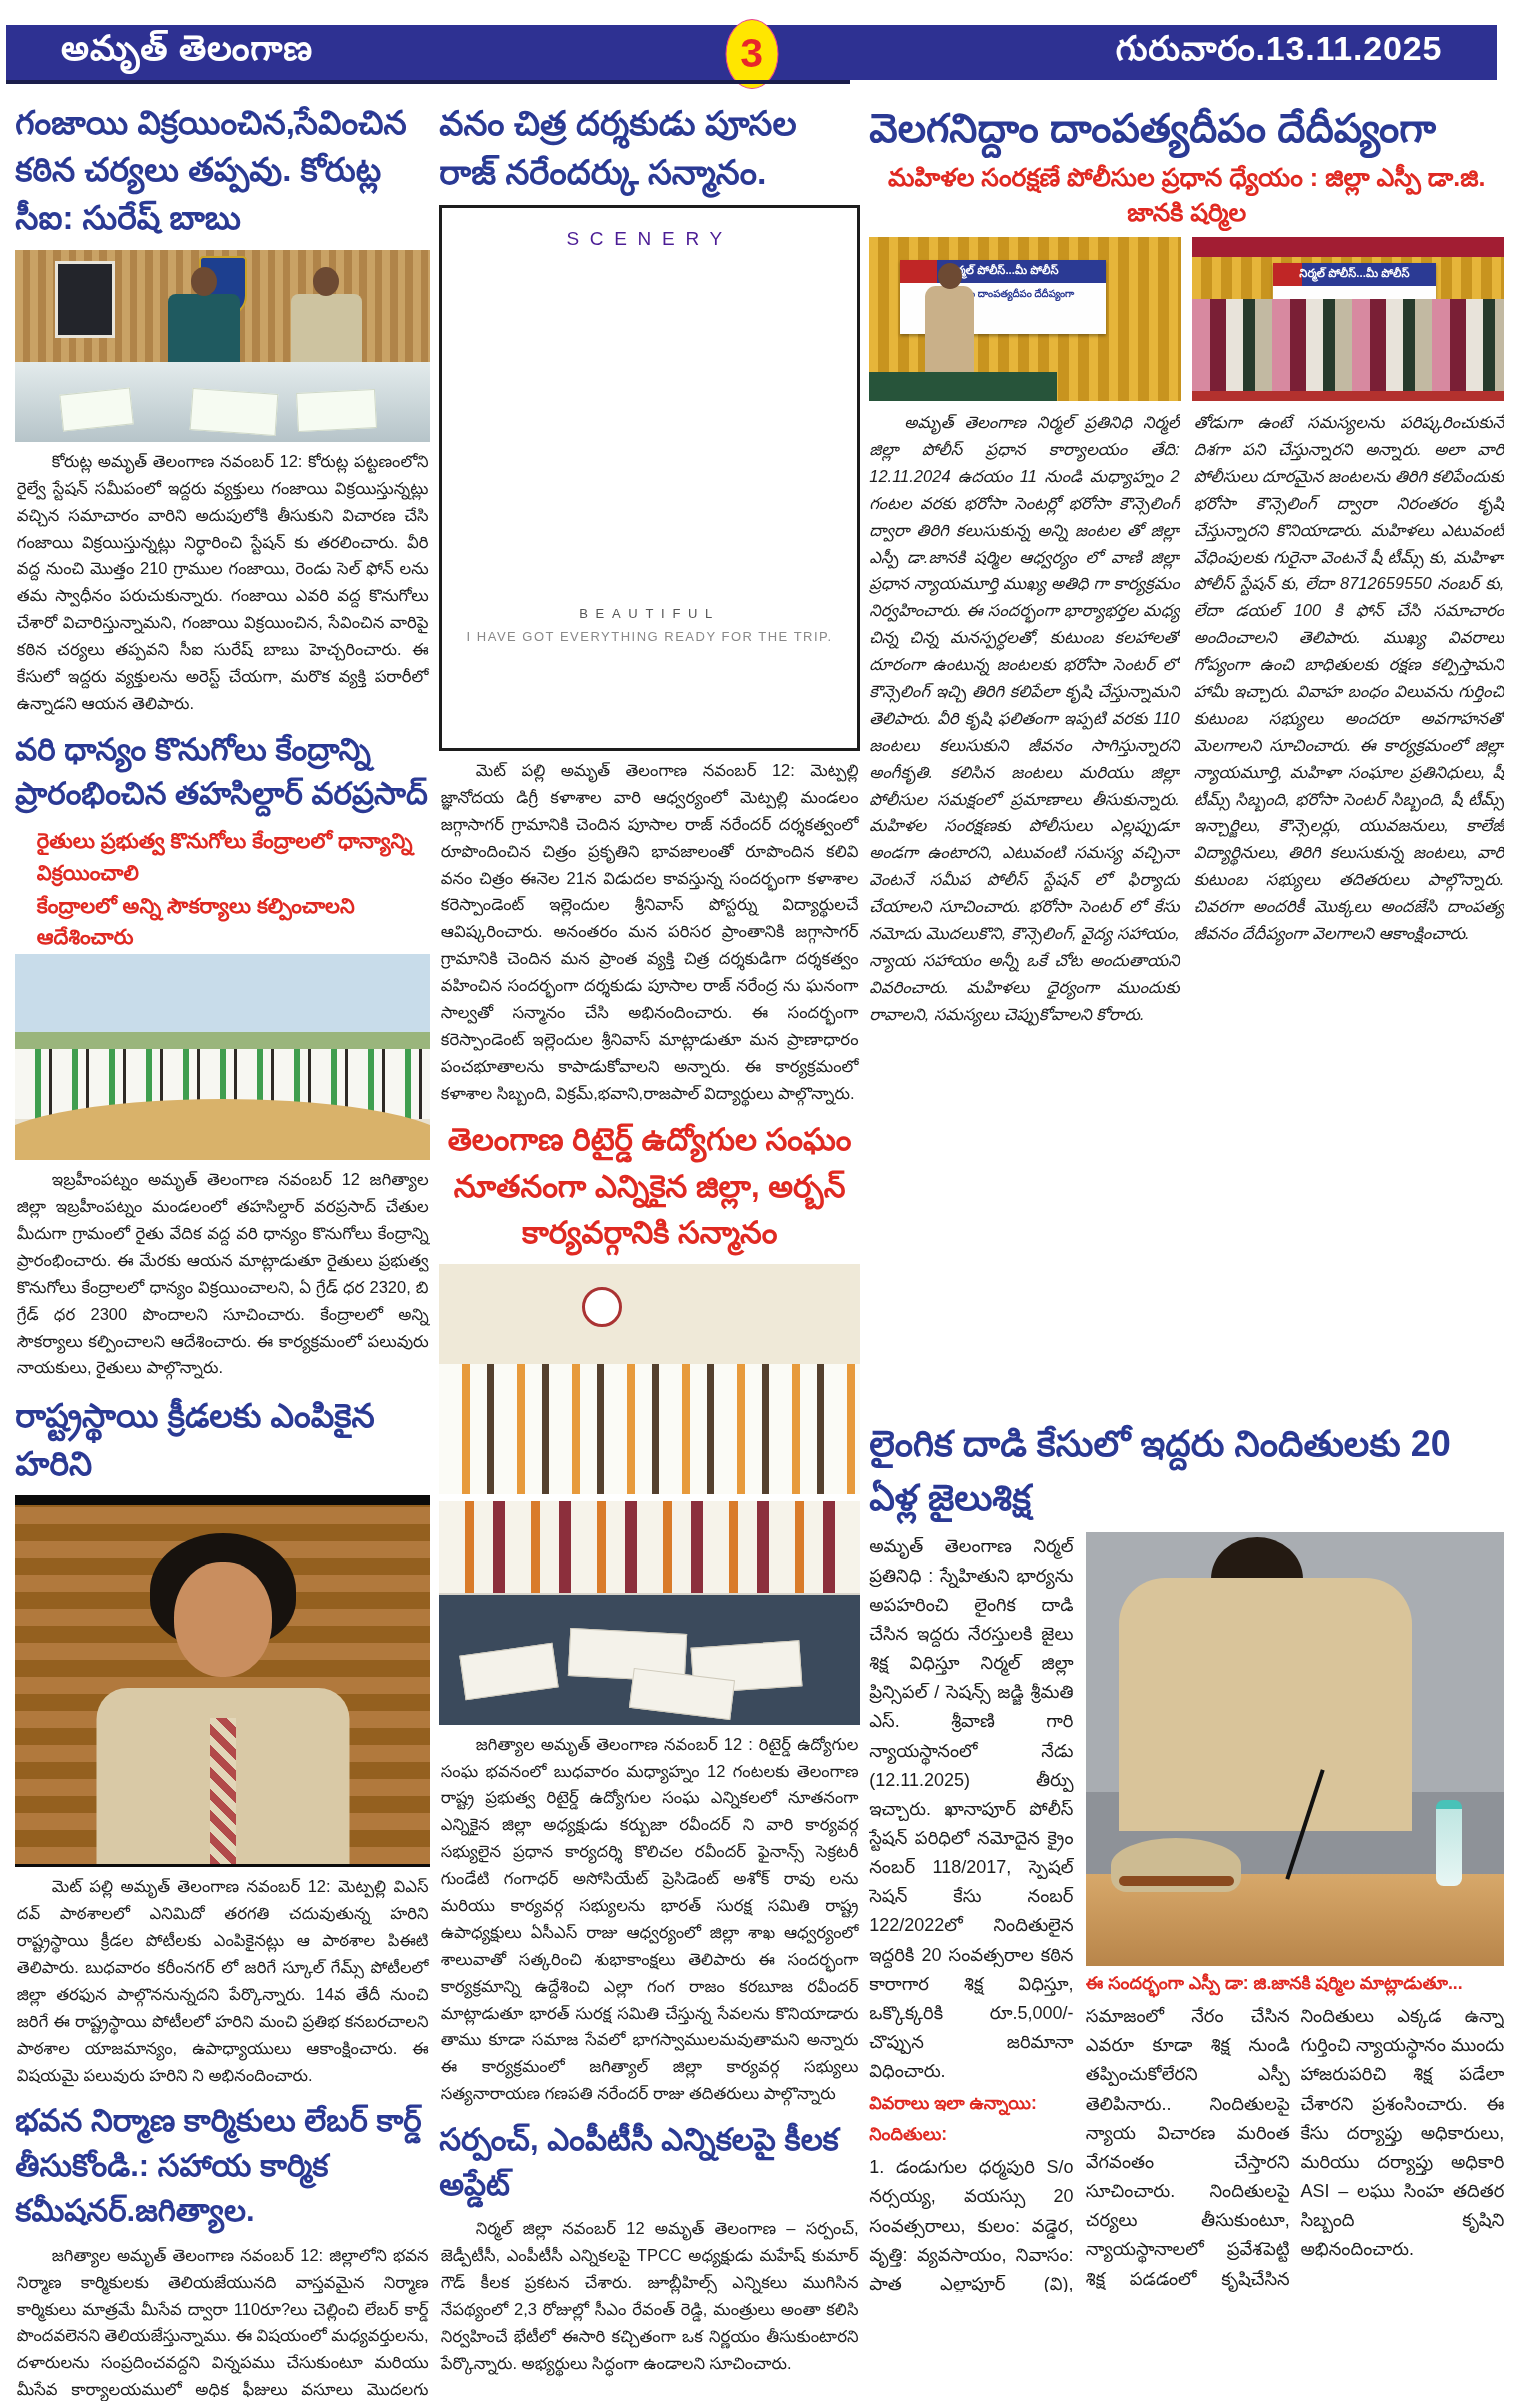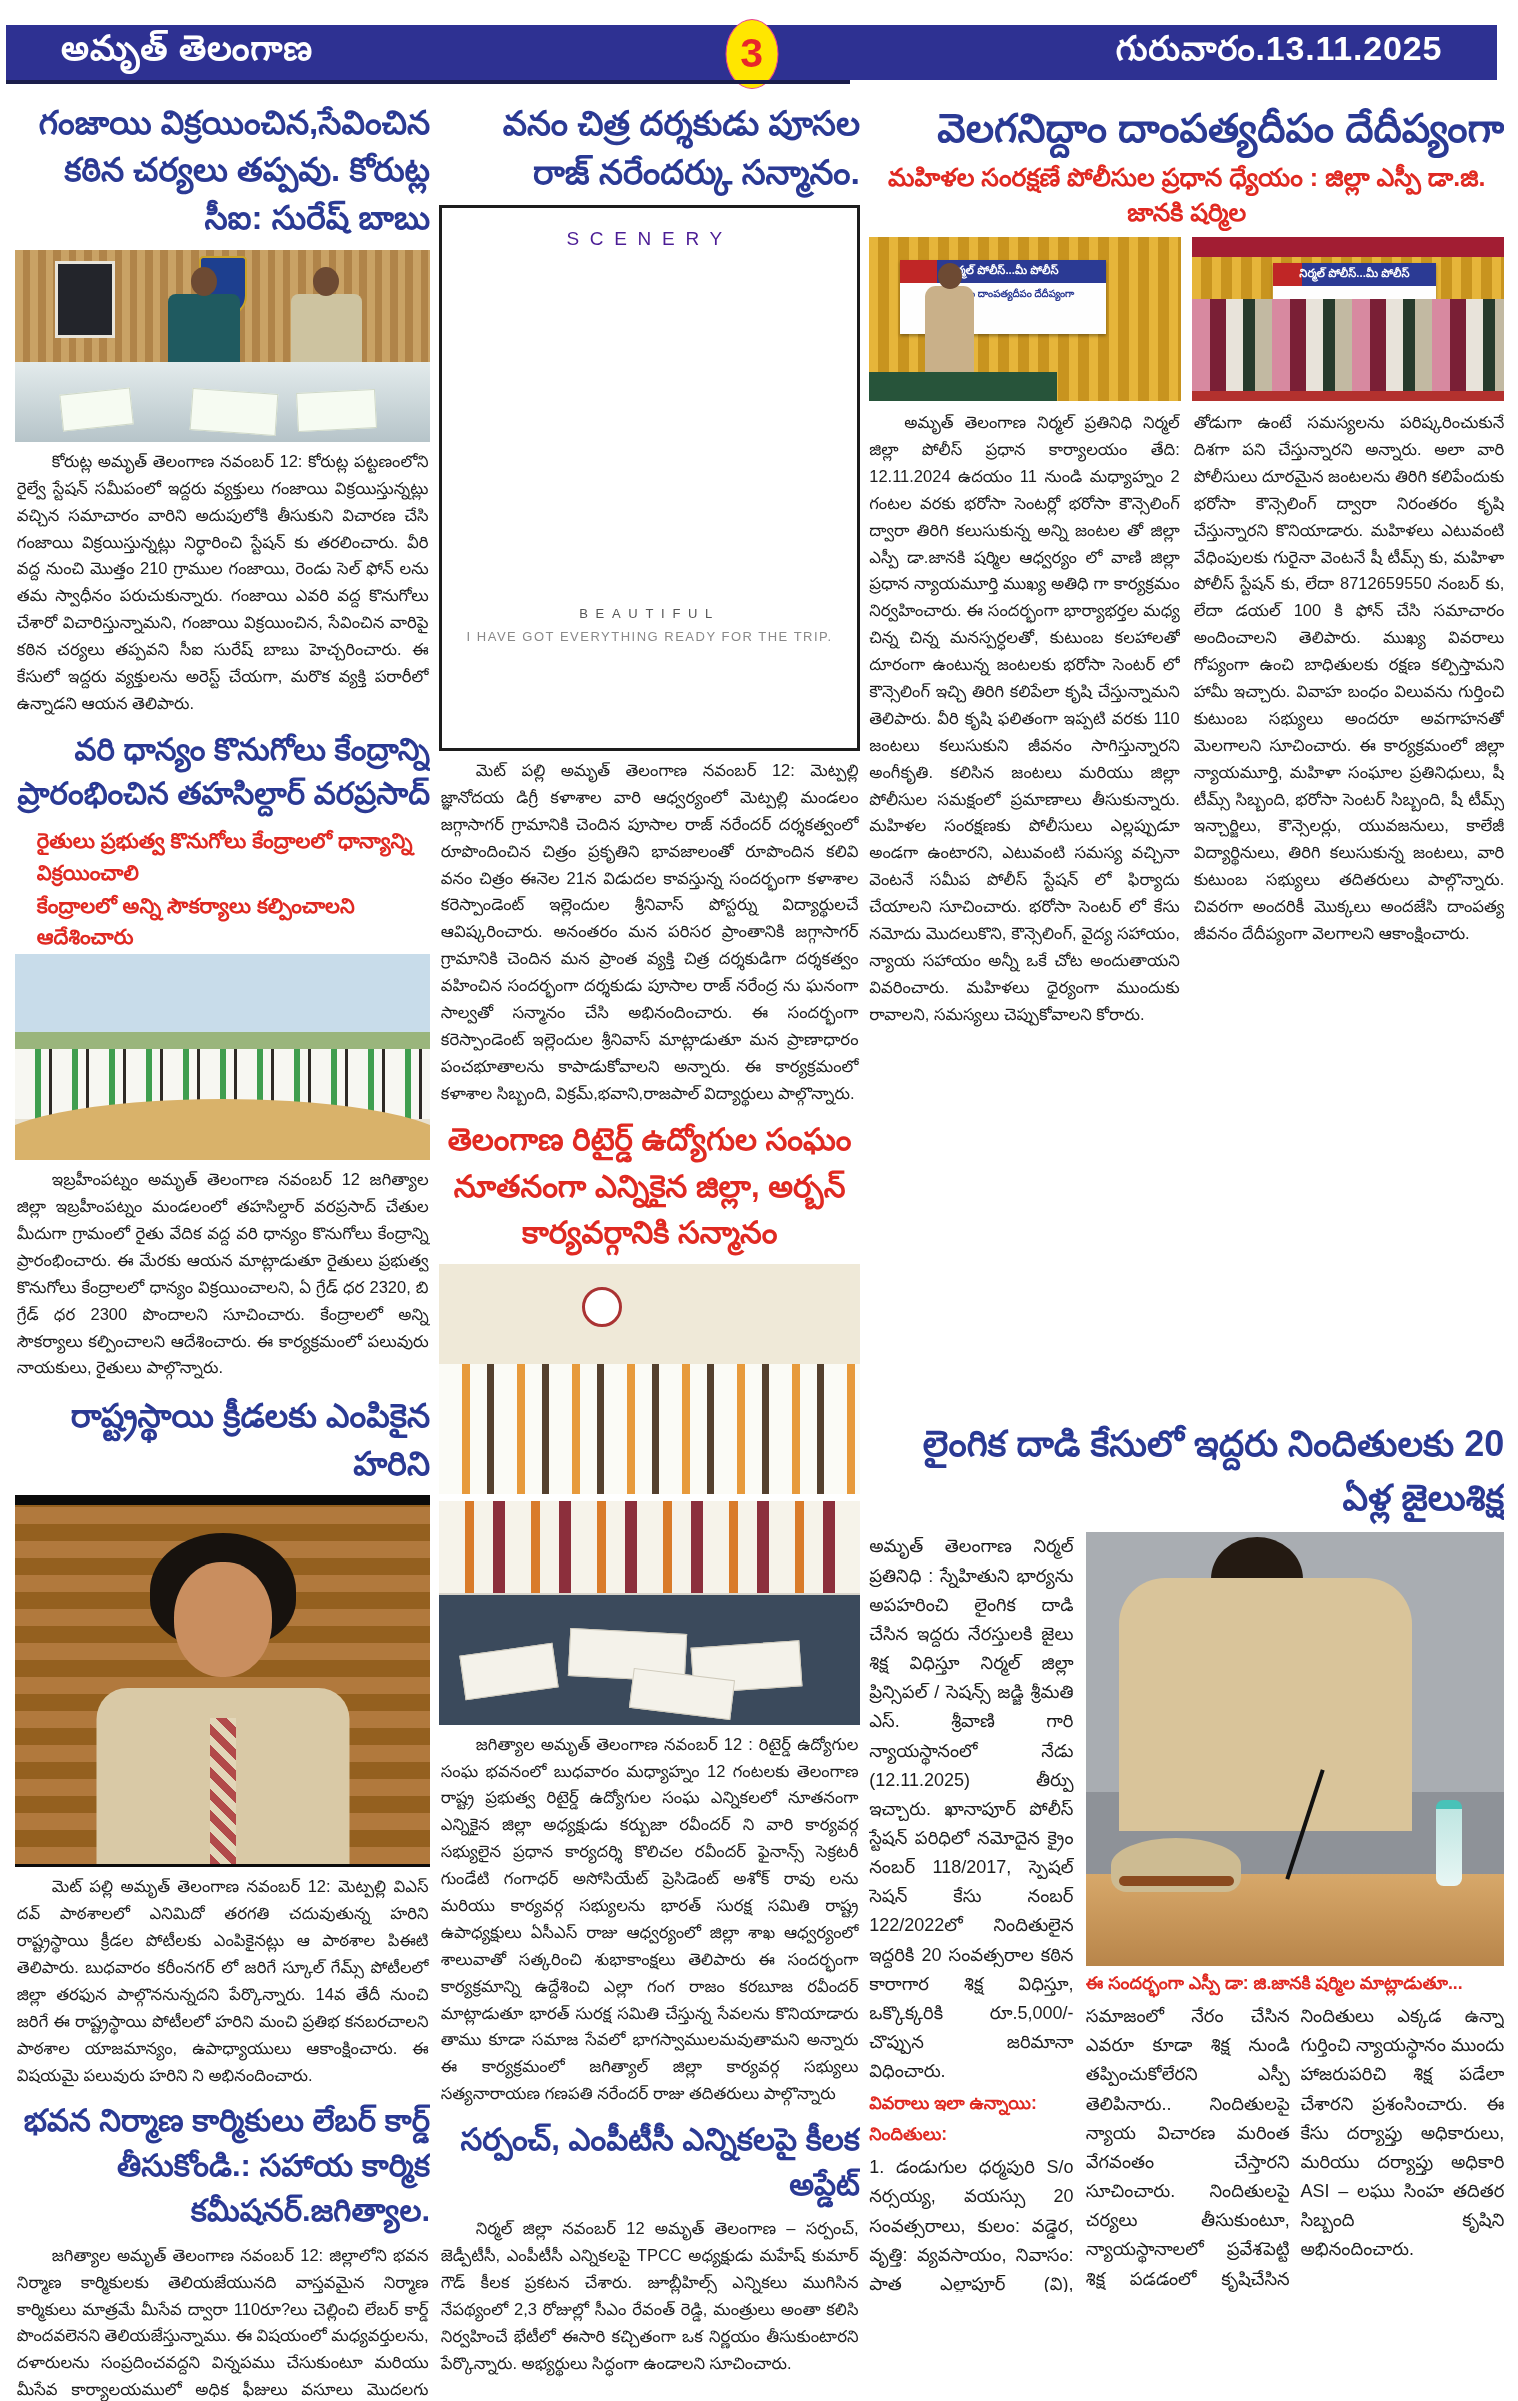--- a/index.html
+++ b/index.html
@@ -15,21 +15,21 @@
                justify-content:center;color:#e8262a;font-size:41px;font-weight:bold;}
   .mast-underline{position:absolute;top:80px;left:6.1px;width:844px;height:3.8px;background:#1b1e4b;}
   
   .content{position:absolute;top:94px;left:15.3px;width:1489px;height:2308px;display:flex;overflow:hidden;}
   .col{overflow:hidden;height:100%;}
   .col1{width:418px;margin-right:9.2px;}
   .col2{width:424px;margin-right:9.2px;}
   .col3{width:640px;}
   article{display:block;margin-bottom:10.7px;}
   
-  .hl{color:#2b3a94;font-weight:bold;text-align:right;margin:4.6px 0 7.7px 0;line-height:1.45;}
+  .hl{color:#2b3a94;font-weight:bold;text-align:left;margin:4.6px 0 7.7px 0;line-height:1.45;}
   .hl-a{font-size:33px;}
   .hl-b{font-size:31px;}
   .hl-c{font-size:33px;}
   .hl-d{font-size:31px;}
   .hl-e{font-size:34px;}
   .hl-g{font-size:31px;}
   .hl-h{font-size:40px;margin-bottom:3.1px;}
   .hl-i{font-size:36px;line-height:1.5;}
   .red-head{color:#e02a22;font-weight:bold;text-align:center;font-size:31px;line-height:1.5;margin:3.1px 0 7.7px 0;}
   .sub-red{color:#e02a22;font-weight:bold;font-size:21px;line-height:1.5;margin:1.5px 0 1.5px 21.5px;text-align:left;}
@@ -98,21 +98,21 @@
   .ph-sp .figure{position:absolute;left:8%;top:46px;width:70%;height:253px;border-radius:46px 46px 0 0;background:#d9c49a;}
   .ph-sp .sphead{position:absolute;left:30%;top:4.6px;width:92px;height:84px;border-radius:50%;background:#241a12;}
   .ph-sp .deskp{position:absolute;bottom:0;left:0;right:0;height:92px;background:linear-gradient(#d7a86a,#b8854a);}
   .ph-sp .cap{position:absolute;bottom:74px;left:6%;width:130px;height:54px;border-radius:50% 50% 15.3px 15.3px;background:#cdbb92;}
   .ph-sp .capband{position:absolute;bottom:80px;left:8%;width:115px;height:10.7px;background:#8a4a1f;border-radius:6.1px;}
   .ph-sp .bottle{position:absolute;bottom:80px;right:10%;width:26px;height:77px;border-radius:7.7px;background:linear-gradient(#bfe6e2,#e8f6f4);border-top:9.2px solid #49c2b8;}
   .ph-sp .mic{position:absolute;bottom:84px;left:52%;width:3.8px;height:115px;background:#111;transform:rotate(18deg);}
   
   .photos-row{display:flex;gap:10.7px;margin:4.6px 0 7.7px 0;}
   .photos-row .photo{width:315px;}
-  .twocol{display:flex;gap:14px;height:997px;overflow:hidden;}
+  .twocol{display:flex;gap:14px;height:997px;overflow:hidden;font-style:italic;}
   .twocol .tc{width:313px;overflow:hidden;}
   
   .verdict-row{display:flex;gap:12.3px;height:760px;overflow:hidden;}
   .v-left{width:206px;overflow:hidden;}
   .v-right{width:422px;overflow:hidden;}
   .v-cols{display:flex;gap:10.7px;}
   .v-cols .vc{width:206px;overflow:hidden;}
 </style>
 </head>
 <body>

